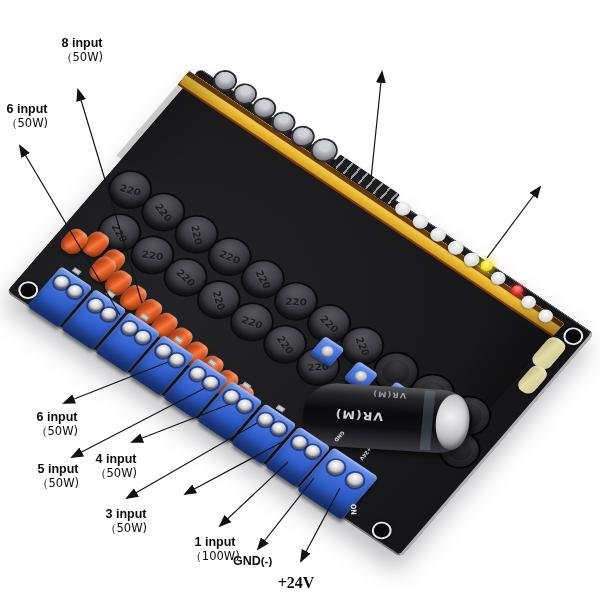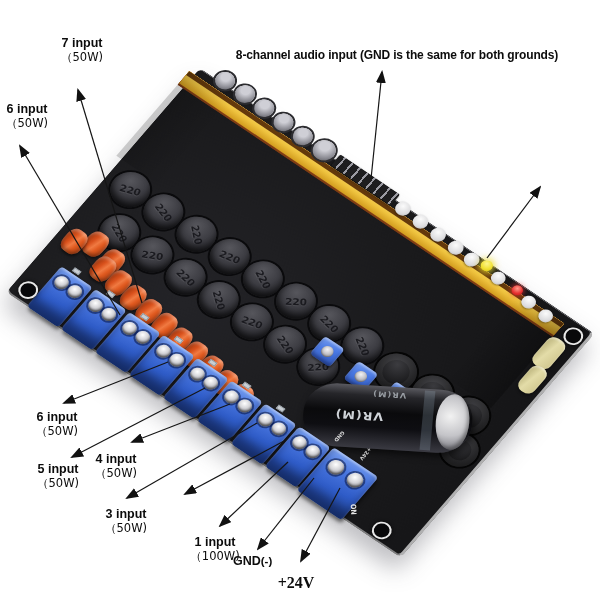--- a/index.html
+++ b/index.html
@@ -309,26 +309,25 @@
     <line x1="205" y1="388" x2="72" y2="457" stroke="#151515" stroke-width="1.2" marker-end="url(#ah)"></line>
     <line x1="230" y1="404" x2="132" y2="442" stroke="#151515" stroke-width="1.2" marker-end="url(#ah)"></line>
     <line x1="257" y1="423" x2="127" y2="498" stroke="#151515" stroke-width="1.2" marker-end="url(#ah)"></line>
     <line x1="284" y1="441" x2="185" y2="494" stroke="#151515" stroke-width="1.2" marker-end="url(#ah)"></line>
     <line x1="288" y1="462" x2="220" y2="526" stroke="#151515" stroke-width="1.2" marker-end="url(#ah)"></line>
     <line x1="314" y1="478" x2="258" y2="549" stroke="#151515" stroke-width="1.2" marker-end="url(#ah)"></line>
     <line x1="340" y1="488" x2="301" y2="561" stroke="#151515" stroke-width="1.2" marker-end="url(#ah)"></line>
   </svg>
 
   <div class="lbl" style="left:82px;top:37px">
-    <span>7 input</span><span class="pw">（50W)</span>
+    <span>8 input</span><span class="pw">（50W)</span>
   </div>
   <div class="lbl" style="left:27px;top:103px">
     <span>6 input</span><span class="pw">（50W)</span>
   </div>
-  <div class="lbl wide" style="left:397px;top:49px">8-channel audio input (GND is the same for both grounds)</div>
   <div class="lbl" style="left:57px;top:411px">
     <span>6 input</span><span class="pw">（50W)</span>
   </div>
   <div class="lbl" style="left:58px;top:463px">
     <span>5 input</span><span class="pw">（50W)</span>
   </div>
   <div class="lbl" style="left:116px;top:453px">
     <span>4 input</span><span class="pw">（50W)</span>
   </div>
   <div class="lbl" style="left:126px;top:508px">

